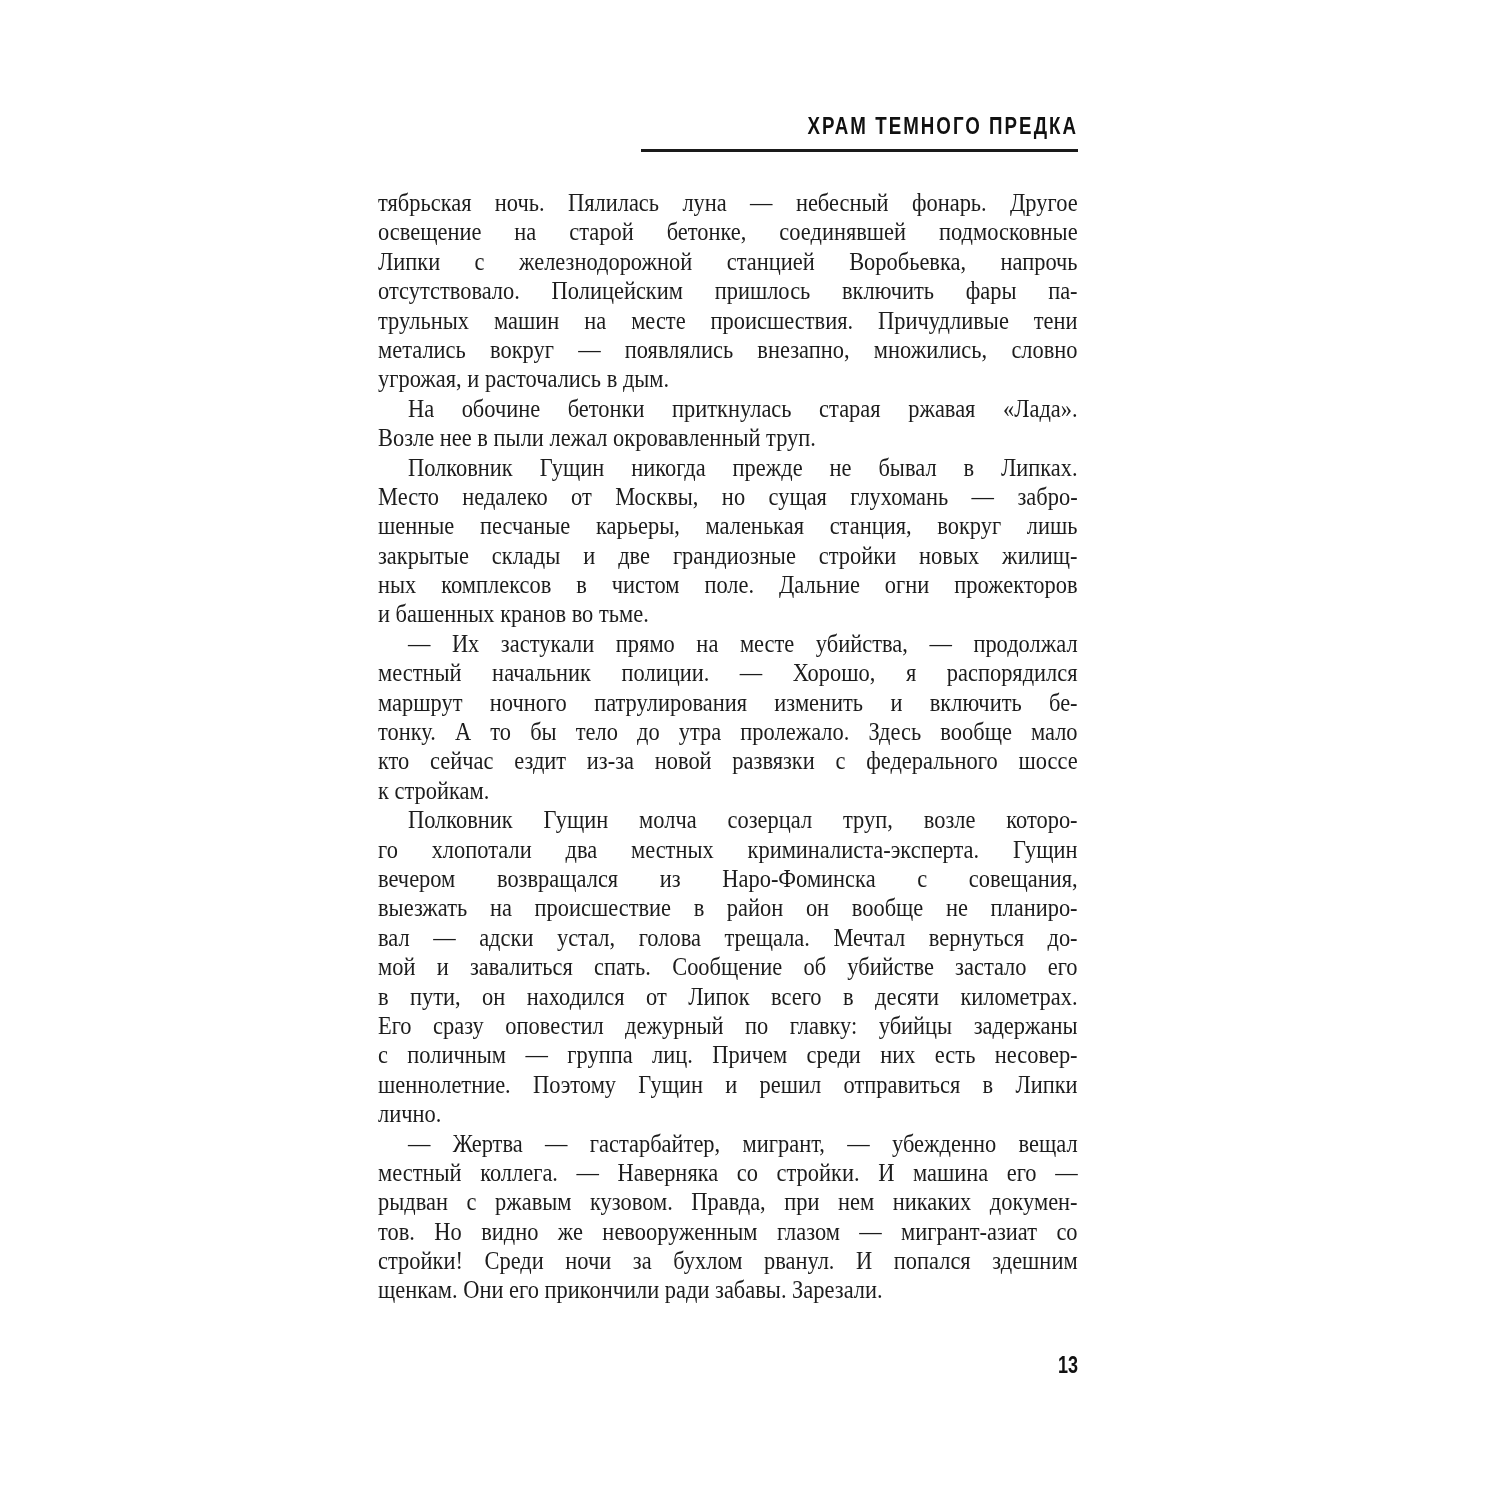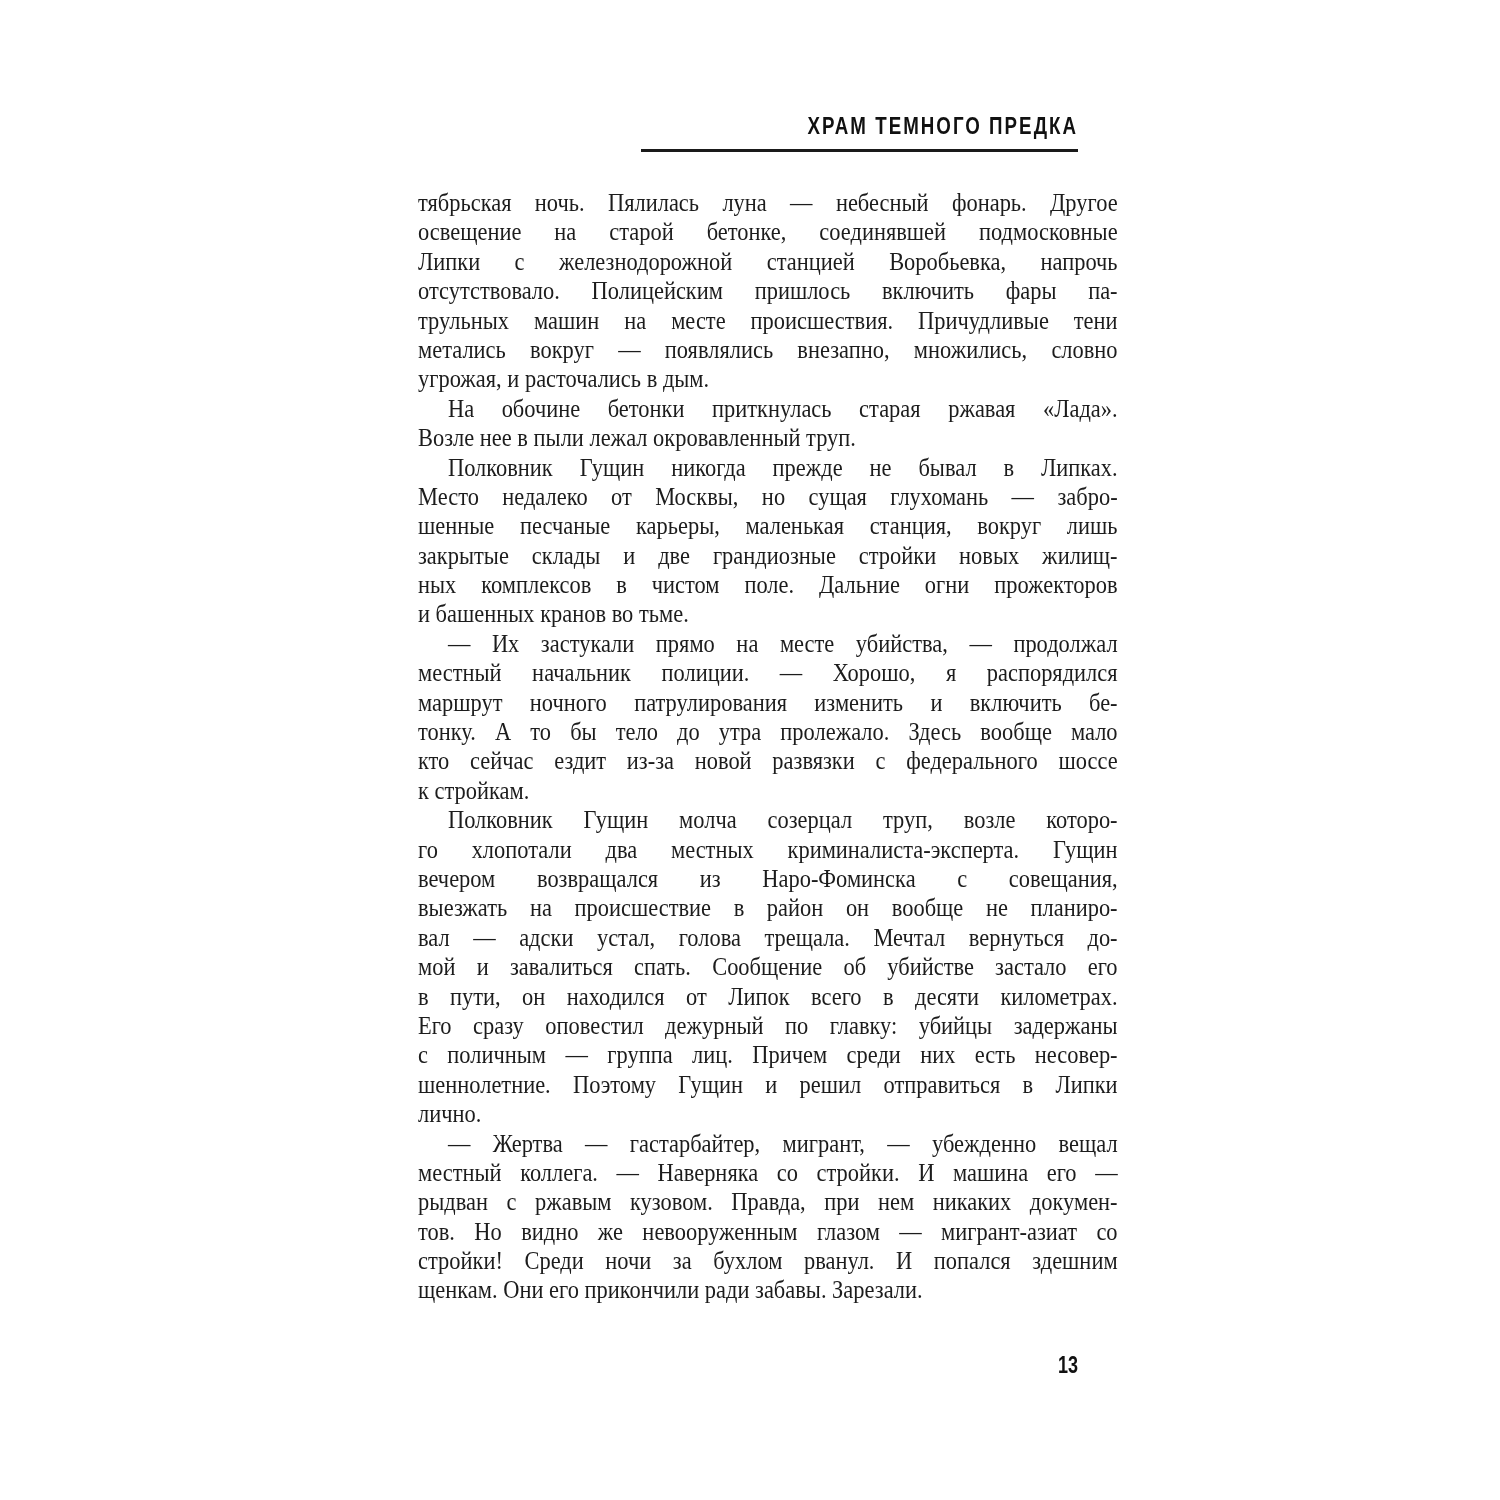--- a/index.html
+++ b/index.html
@@ -40,21 +40,20 @@
     }
     .body-text {
       position: absolute;
       left: 378px;
       top: 188px;
       width: 700px;
       font-family: "Liberation Serif", "DejaVu Serif", serif;
       font-size: 25.5px;
       line-height: 29.4px;
       color: #1c1c1c;
-      margin-left: 40px;
     }
     .line {
       display: block;
       height: 29.4px;
       white-space: nowrap;
       text-align: justify;
       text-align-last: justify;
       transform: scaleX(0.88);
       transform-origin: left center;
       width: 795px;

